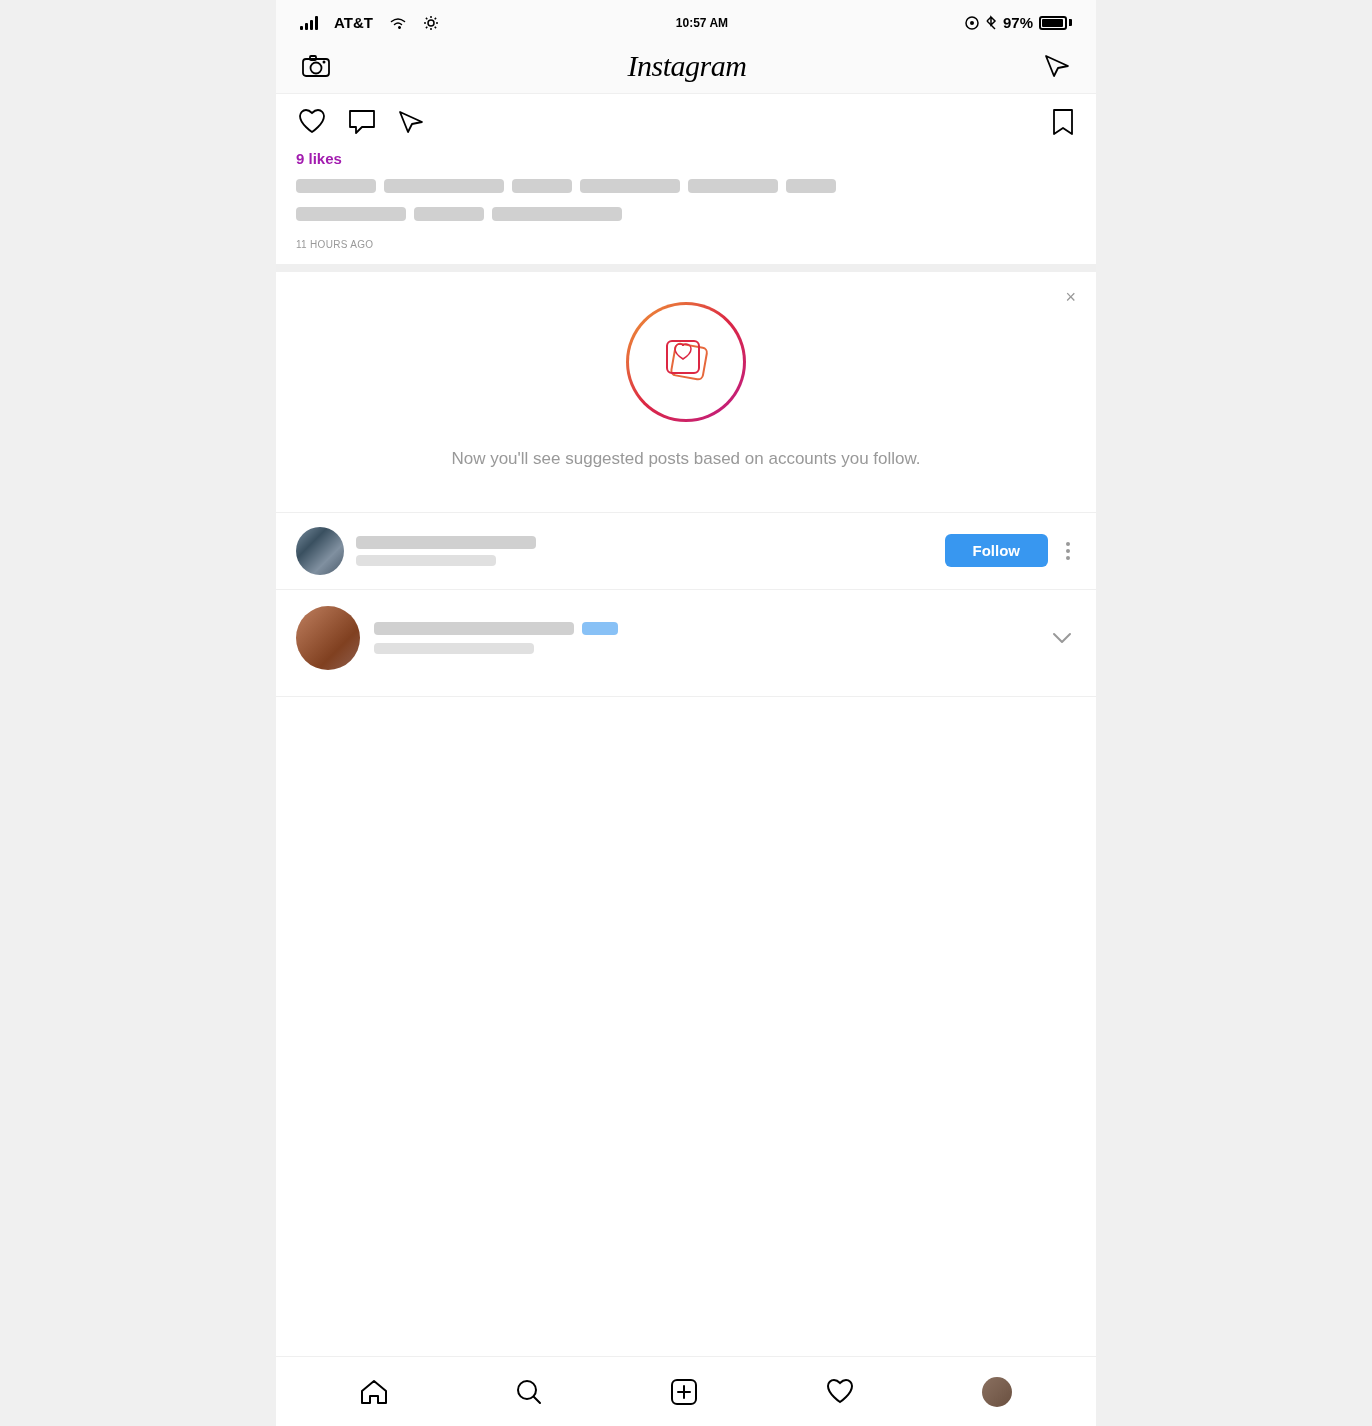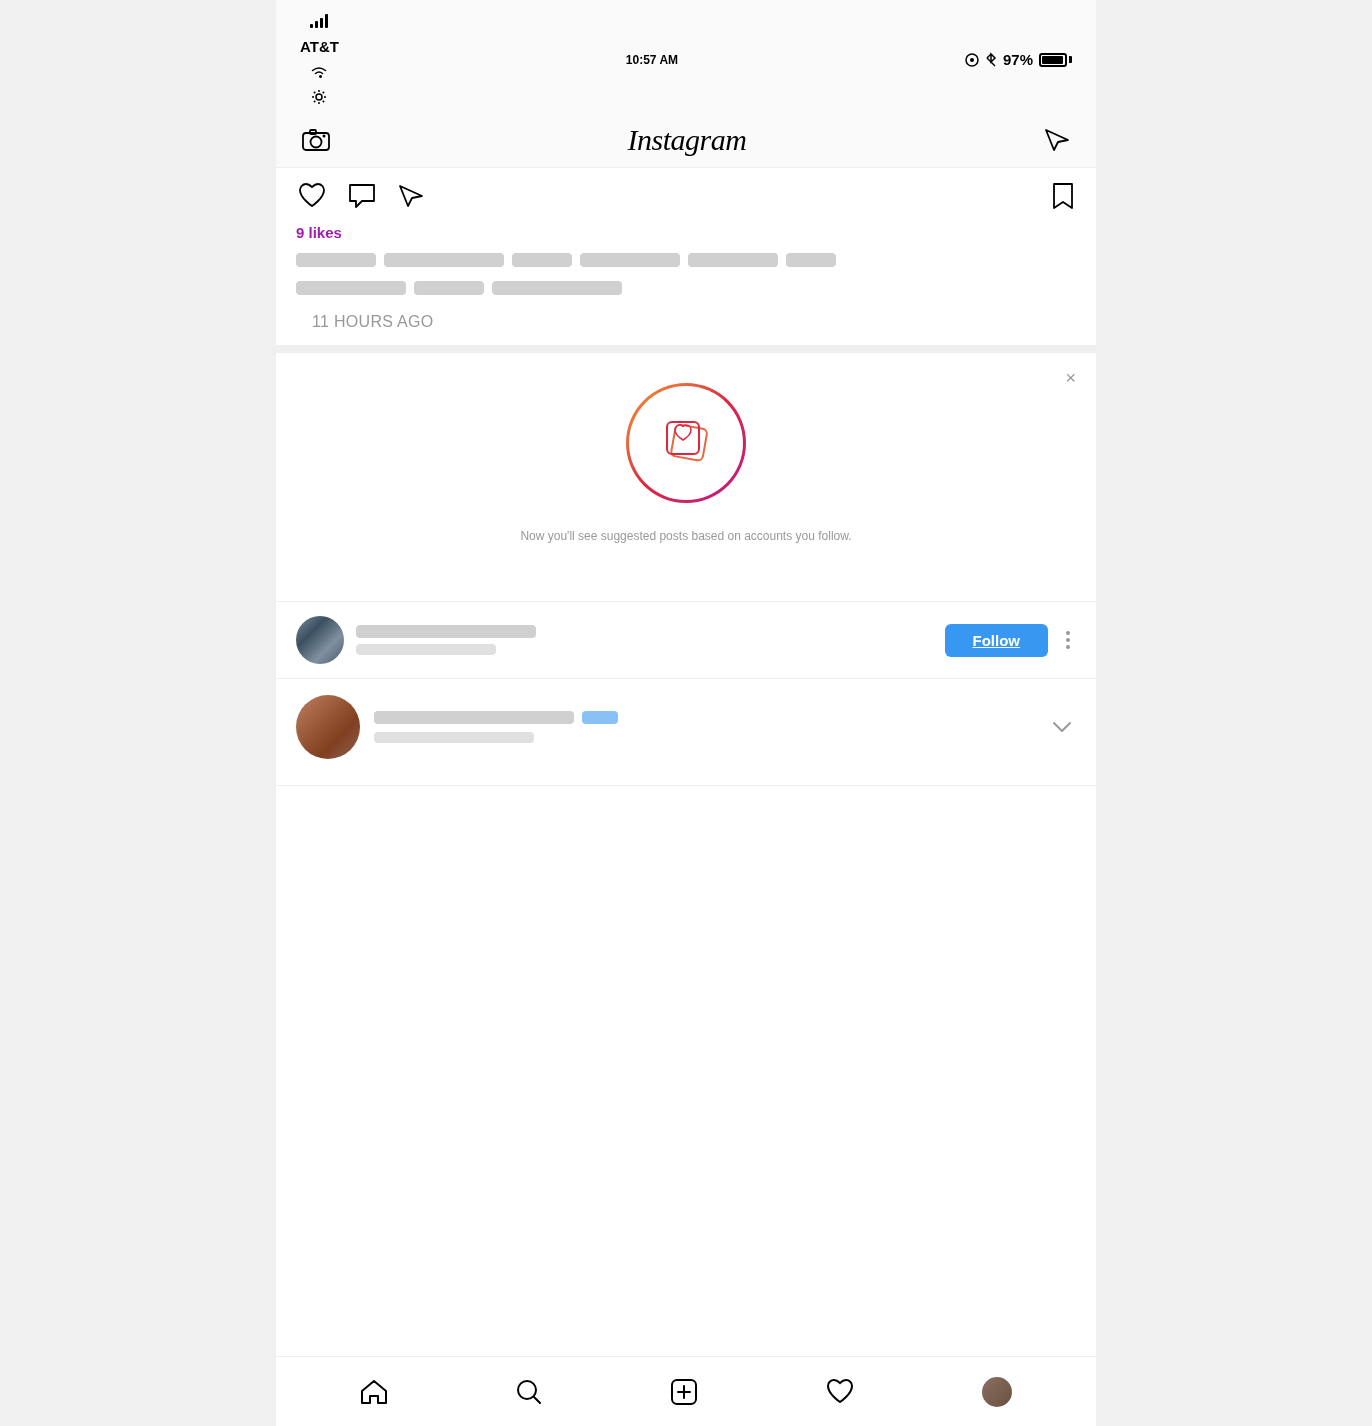--- a/index.html
+++ b/index.html
@@ -26,25 +26,24 @@
     .status-bar {
       display: flex;
       justify-content: space-between;
       align-items: center;
       padding: 14px 24px 8px;
       background: #fafafa;
     }
     .status-left {
       display: flex;
       align-items: center;
-      gap: 10px;
+      gap: 16px;
       font-size: 15px;
       font-weight: 600;
       color: #000;
-      flex-direction: column;
     }
     .status-center {
       font-size: 12px;
       font-weight: 600;
       color: #000;
     }
     .status-right {
       display: flex;
       align-items: center;
       gap: 6px;
@@ -155,24 +154,24 @@
     .blurred-block {
       padding: 0 20px 8px;
     }
     .blurred-row {
       display: flex;
       gap: 8px;
       margin-bottom: 6px;
     }
 
     .timestamp {
-      font-size: 16px;
+      font-size: 10px;
       color: #999;
       letter-spacing: 0.3px;
-      padding: 0 36px 14px;
+      padding: 0 20px 14px;
     }
 
     
     .divider {
       height: 1px;
       background: #efefef;
     }
     .section-divider {
       height: 8px;
       background: #efefef;
@@ -215,24 +214,24 @@
 
     .suggestion-title {
       text-align: center;
       font-size: 18px;
       font-weight: 700;
       color: #000;
       margin-bottom: 12px;
     }
     .suggestion-subtitle {
       text-align: center;
-      font-size: 12px;
+      font-size: 17px;
       color: #999;
       line-height: 1.5;
-      margin-bottom: 36px;
+      margin-bottom: 20px;
     }
 
     
     .recommended-header {
       display: flex;
       justify-content: space-between;
       align-items: center;
       padding: 16px 20px 12px;
       border-top: 1px solid #efefef;
       border-bottom: 1px solid #efefef;
@@ -282,21 +281,20 @@
     .follow-btn {
       background: #3897f0;
       color: #fff;
       border: none;
       border-radius: 6px;
       padding: 8px 28px;
       font-size: 15px;
       font-weight: 600;
       cursor: pointer;
       white-space: nowrap;
-      text-decoration: underline;
     }
     .more-dots-btn {
       background: none;
       border: none;
       cursor: pointer;
       color: #999;
       font-size: 18px;
       padding: 4px 6px;
       display: flex;
       flex-direction: column;

